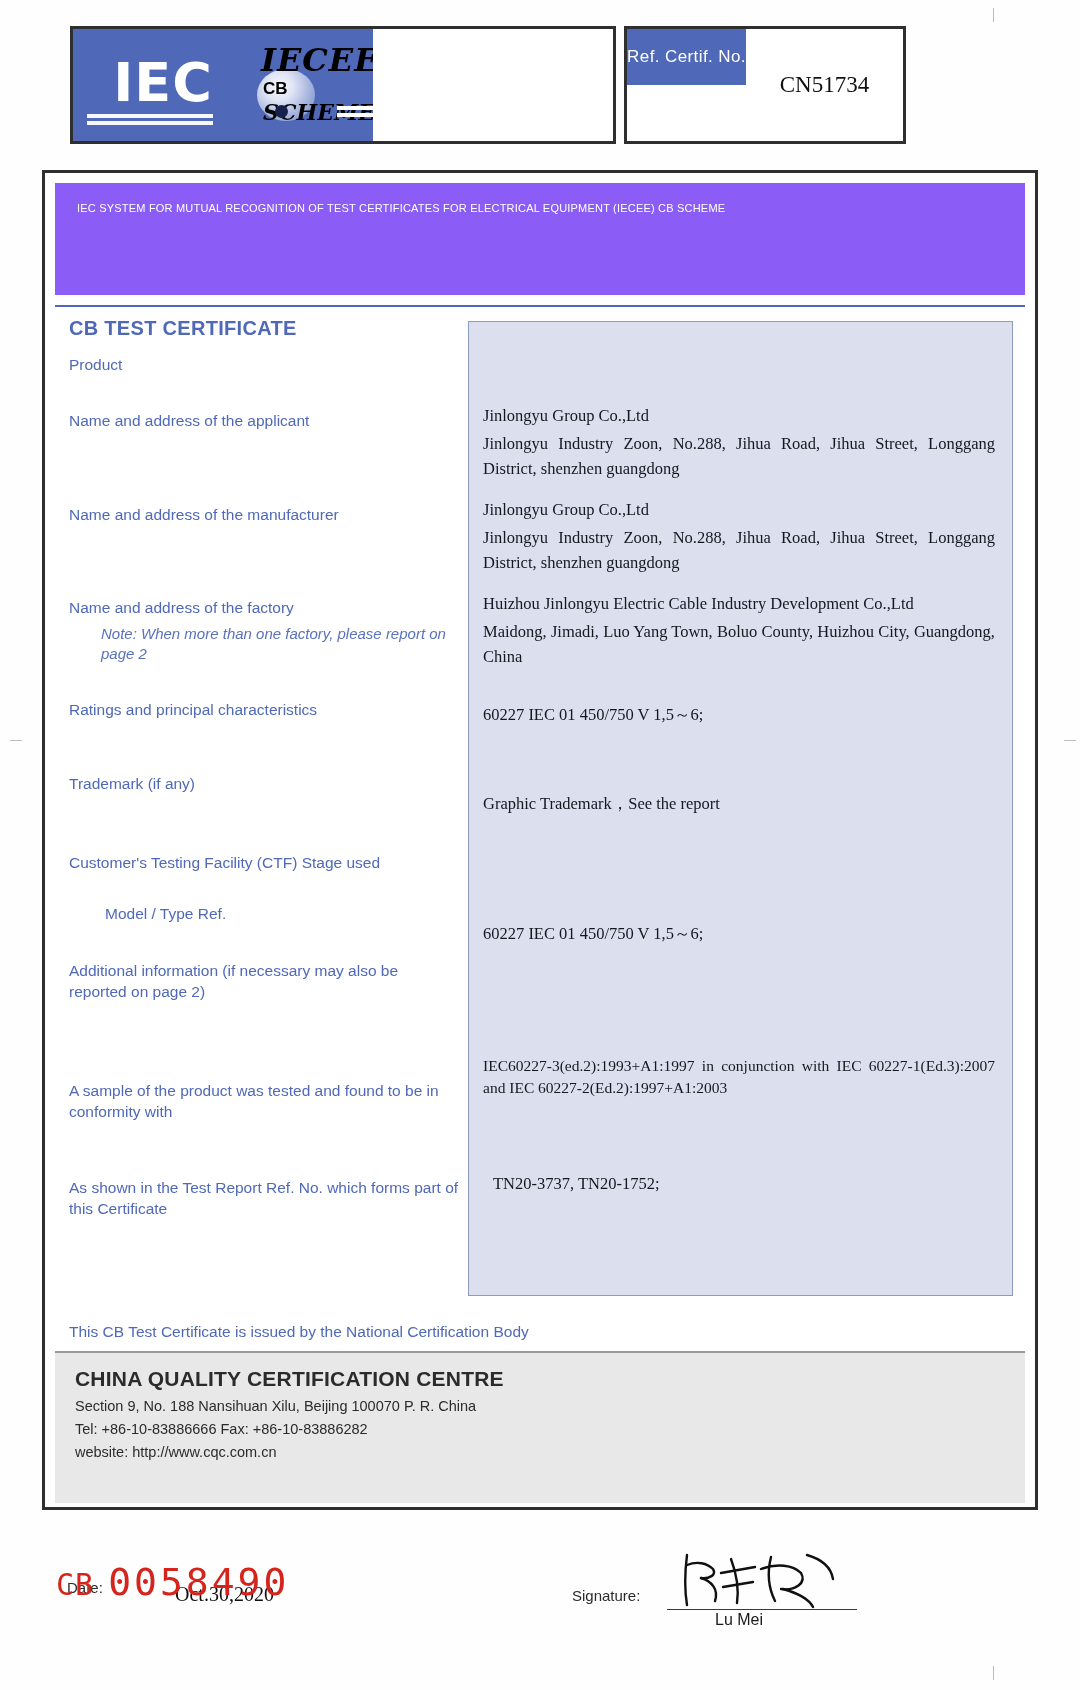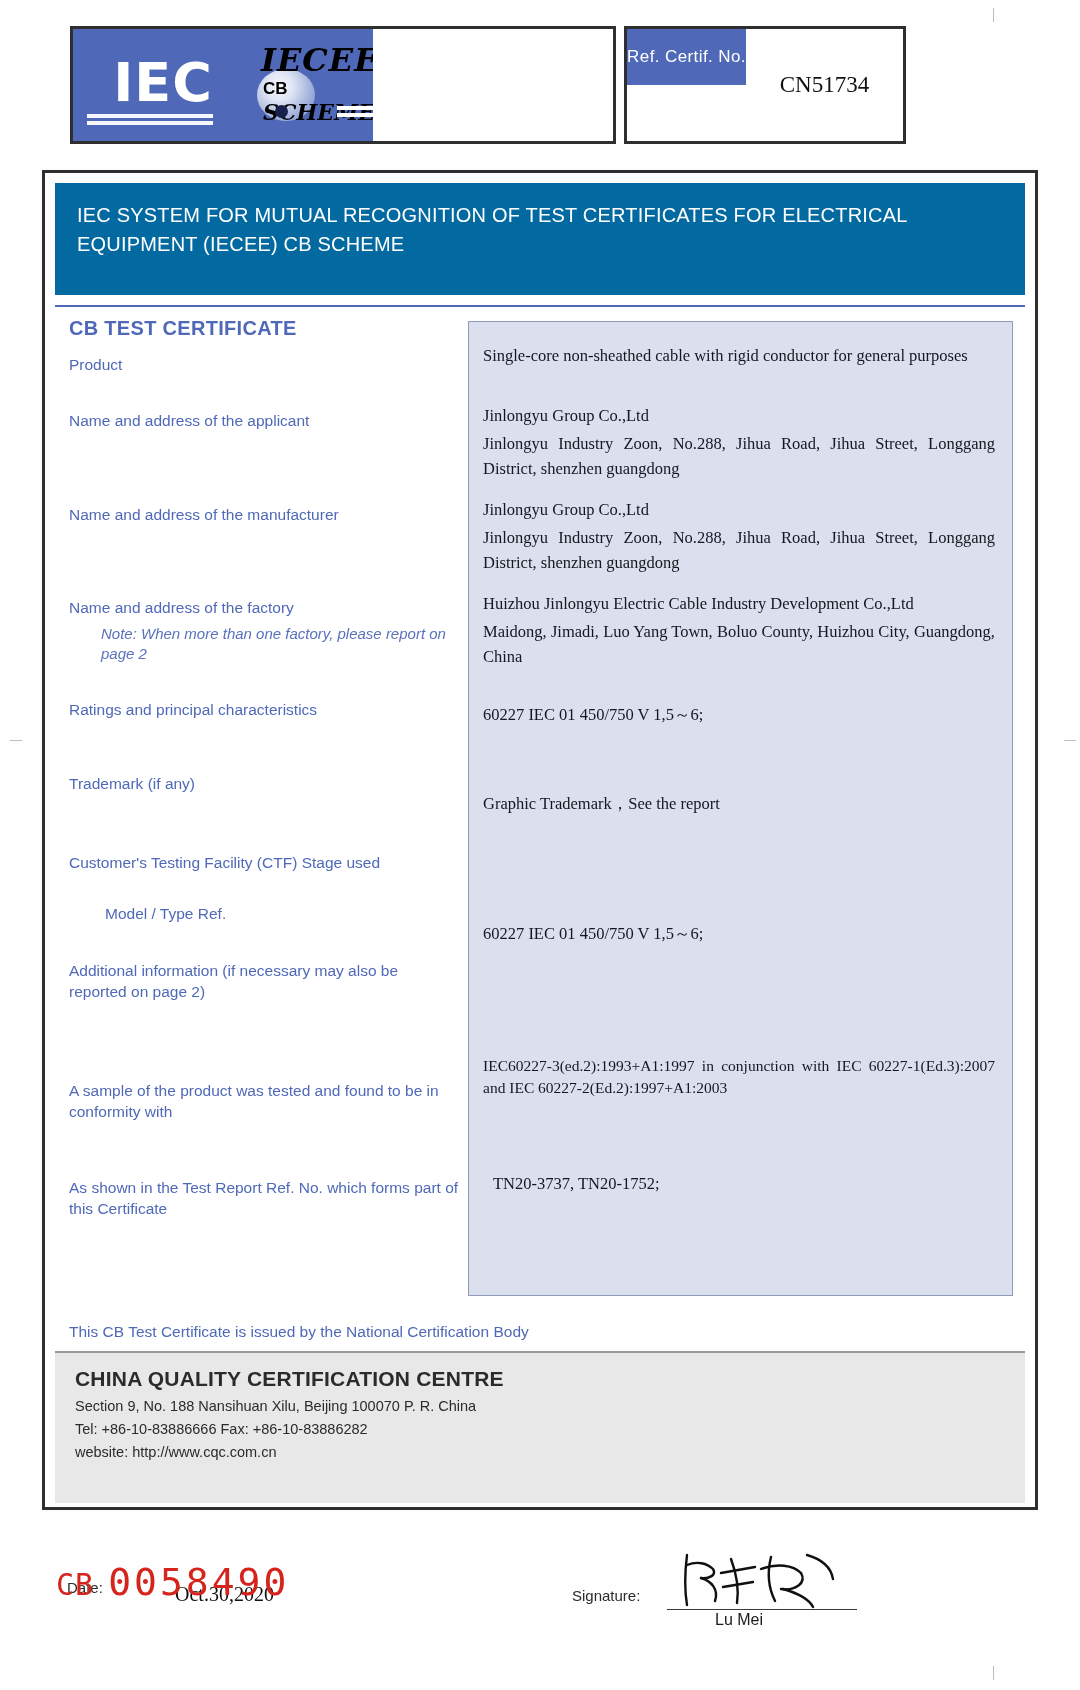--- a/index.html
+++ b/index.html
@@ -175,25 +175,25 @@
     top: 170px;
     width: 996px;
     height: 1340px;
     border: 3px solid #2f2f2f;
     box-sizing: border-box;
     background: #ffffff;
   }
   .blue-banner {
     margin: 10px 10px 0 10px;
     height: 112px;
-    background: #0369a1;
+    background: #8b5cf6;
     color: #ffffff;
     box-sizing: border-box;
     padding: 18px 22px 0 22px;
-    font-size: 20px;
+    font-size: 11px;
     line-height: 1.45;
     letter-spacing: .2px;
   }
   .cert-title-row {
     margin: 10px 10px 0 10px;
     border-top: 2px solid #4f69b8;
     padding: 10px 14px 6px 14px;
   }
   .cert-title {
     color: #4f69b8;
@@ -438,21 +438,20 @@
         <div class="lbl" style="top:367px;">Ratings and principal characteristics</div>
         <div class="lbl" style="top:441px;">Trademark (if any)</div>
         <div class="lbl" style="top:520px;">Customer's Testing Facility (CTF) Stage used</div>
         <div class="lbl" style="top:571px;margin-left:36px;">Model / Type Ref.</div>
         <div class="lbl" style="top:628px;">Additional information (if necessary may also be reported on page 2)</div>
         <div class="lbl" style="top:748px;">A sample of the product was tested and found to be in conformity with</div>
         <div class="lbl" style="top:845px;">As shown in the Test Report Ref. No. which forms part of this Certificate</div>
       </div>
 
       <div class="value-box">
-        <div class="val" style="top:22px;">Single-core non-sheathed cable with rigid conductor for general purposes</div>
 
         <div class="val" style="top:82px;">Jinlongyu Group Co.,Ltd</div>
         <div class="val" style="top:110px;">Jinlongyu Industry Zoon, No.288, Jihua Road, Jihua Street, Longgang District, shenzhen   guangdong</div>
 
         <div class="val" style="top:176px;">Jinlongyu Group Co.,Ltd</div>
         <div class="val" style="top:204px;">Jinlongyu Industry Zoon, No.288, Jihua Road, Jihua Street, Longgang District, shenzhen   guangdong</div>
 
         <div class="val" style="top:298px;">Maidong, Jimadi, Luo Yang Town, Boluo County, Huizhou City, Guangdong, China</div>
         <div class="val" style="top:270px;">Huizhou Jinlongyu Electric   Cable Industry Development Co.,Ltd</div>
 

